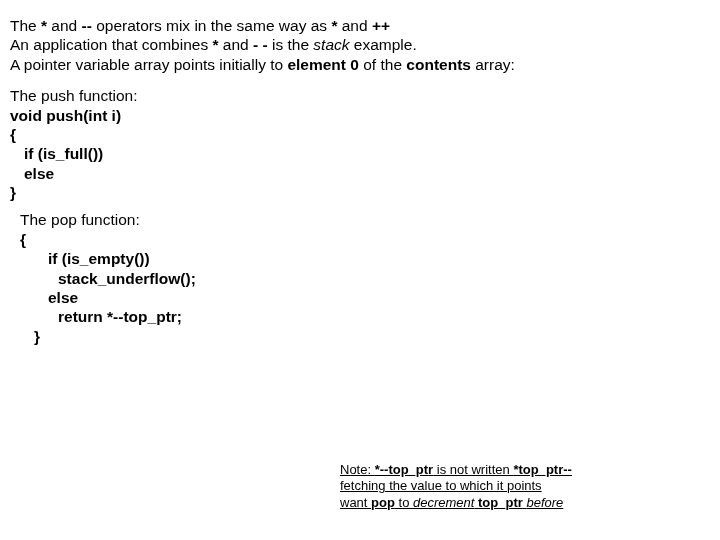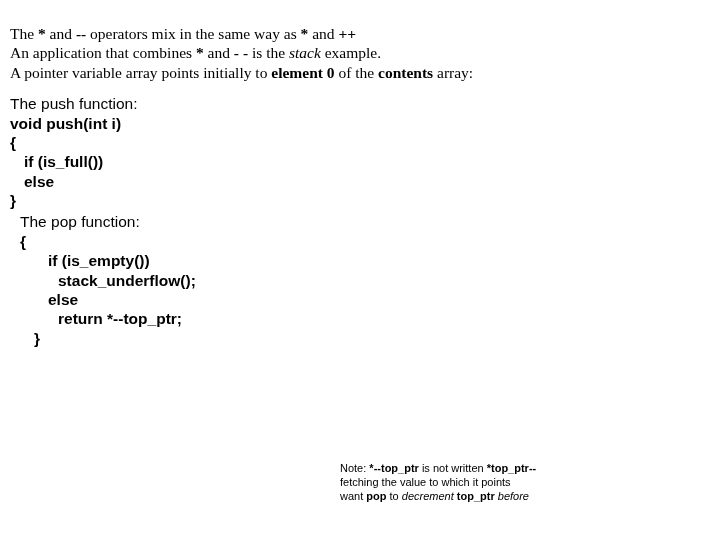--- a/index.html
+++ b/index.html
@@ -15,35 +15,36 @@
   }
   .page {
     box-sizing: border-box;
     padding: 8px 10px 10px 10px;
     width: 720px;
     height: 540px;
     position: relative;
   }
   .bold { font-weight: 700; }
   .italic { font-style: italic; }
-  .para { margin: 16px 0 0 0; font-family: Liberation Serif, serif; }
+  .para { margin: 8px 0 0 0; }
   .block { margin-top: 6px; } 
   .line { display: block; }
   .codeblock .line { margin: 0; }
   .indent1 { padding-left: 14px; }
   .indent2 { padding-left: 28px; }
   .indent3 { padding-left: 38px; }
   .blockindent { padding-left: 10px; }
   .note {
     position: absolute;
     left: 340px;
     top: 462px;
     width: 360px;
-    font-size: 11px;
+    font-size: 13px;
     line-height: 1.25;
+    text-decoration: underline;
   }
 </style>
 </head>
 <body>
 
 <div class="page">
 
   <div class="para">
     <span class="line">
       <span>The </span><span class="bold">*</span><span> and </span><span class="bold">--</span><span> operators mix in the same way as </span><span class="bold">*</span><span> and </span><span class="bold">++</span>
@@ -58,21 +59,21 @@
 
   <div class="block codeblock" style="margin-top:12px;">
     <span class="line">The push function:</span>
     <span class="line bold">void push(int i)</span>
     <span class="line bold">{</span>
     <span class="line bold indent1">if (is_full())</span>
     <span class="line bold indent1">else</span>
     <span class="line bold">}</span>
   </div>
 
-  <div class="codeblock blockindent" style="margin-top:2px;">
+  <div class="codeblock blockindent" style="margin-top:8px;">
     <span class="line">The pop function:</span>
     <span class="line bold">{</span>
     <span class="line bold indent2">if (is_empty())</span>
     <span class="line bold indent3">stack_underflow();</span>
     <span class="line bold indent2">else</span>
     <span class="line bold indent3">return *--top_ptr;</span>
     <span class="line bold indent1">}</span>
   </div>
 
   <div class="note">

